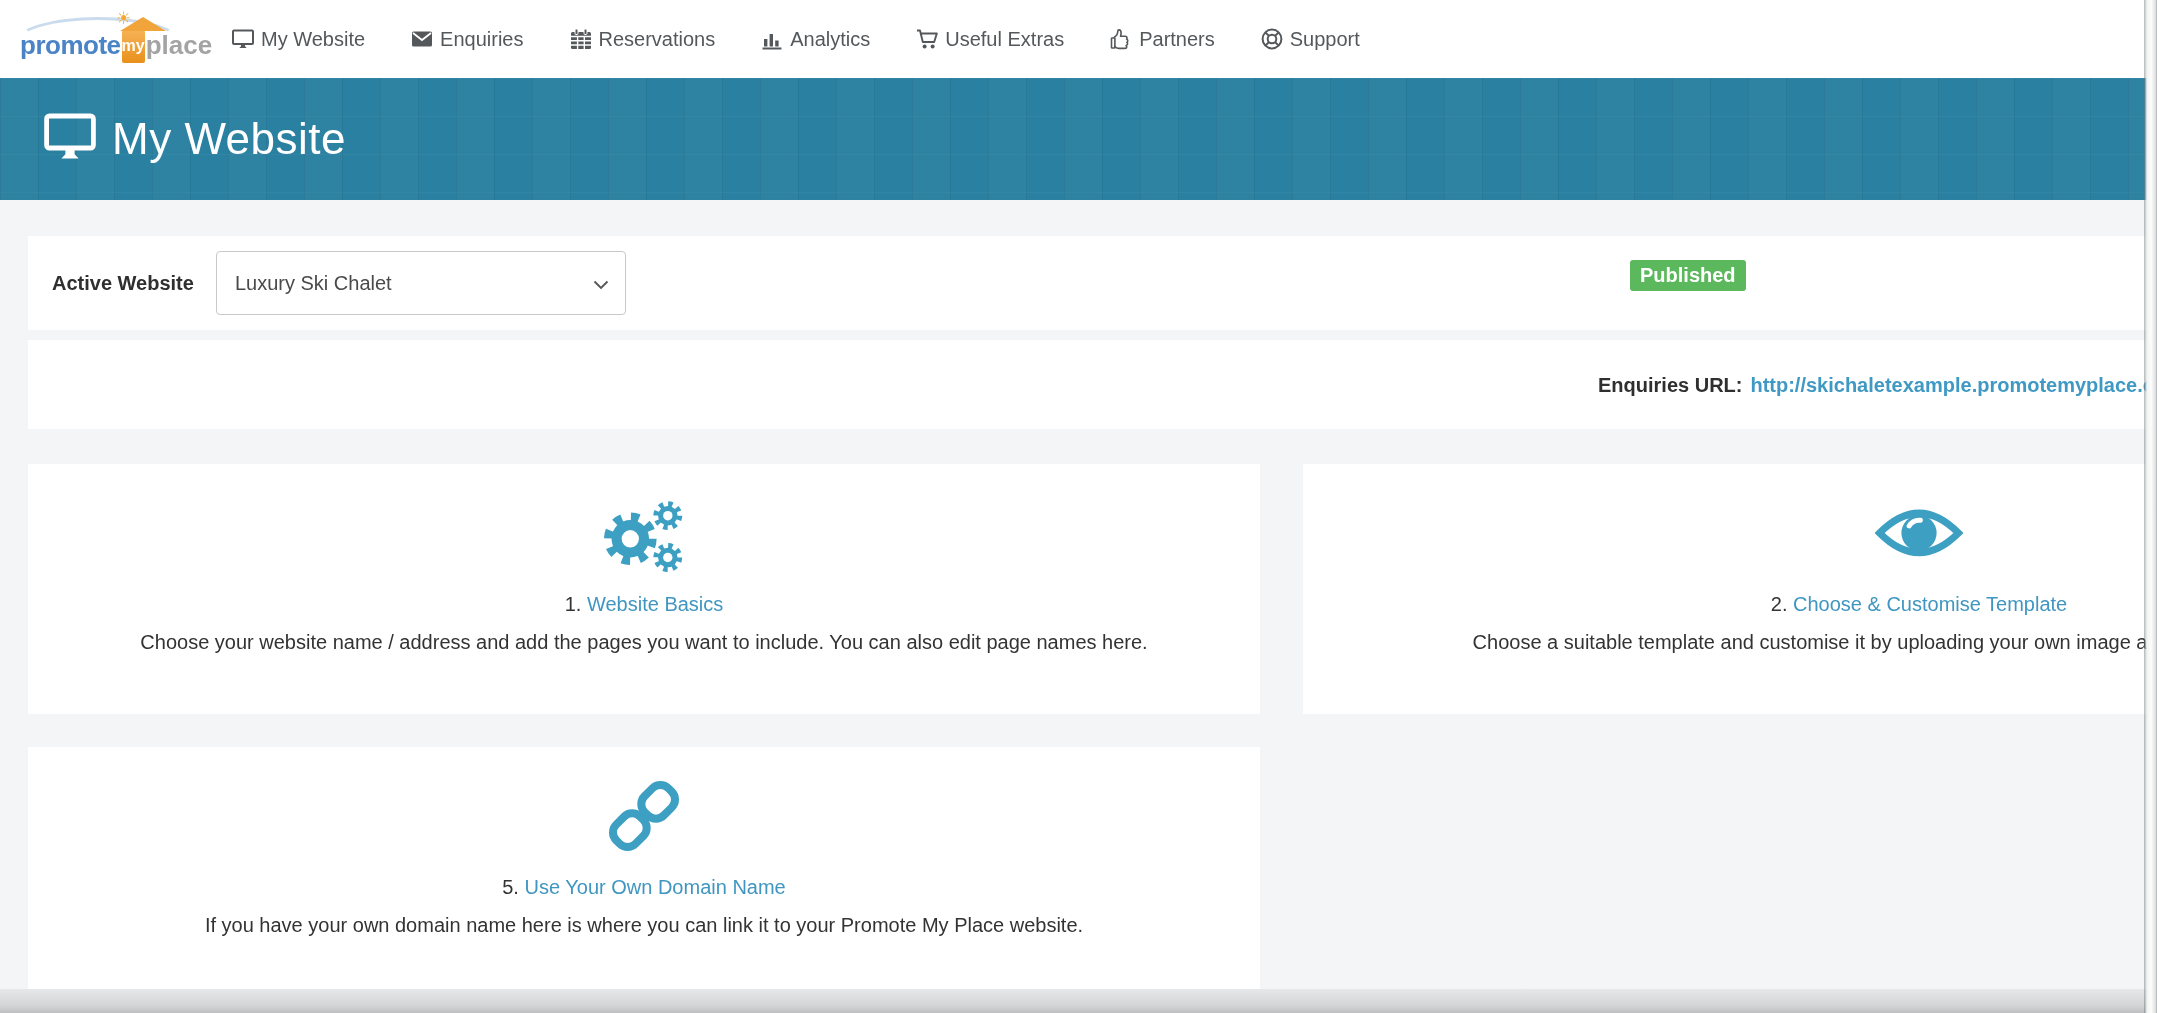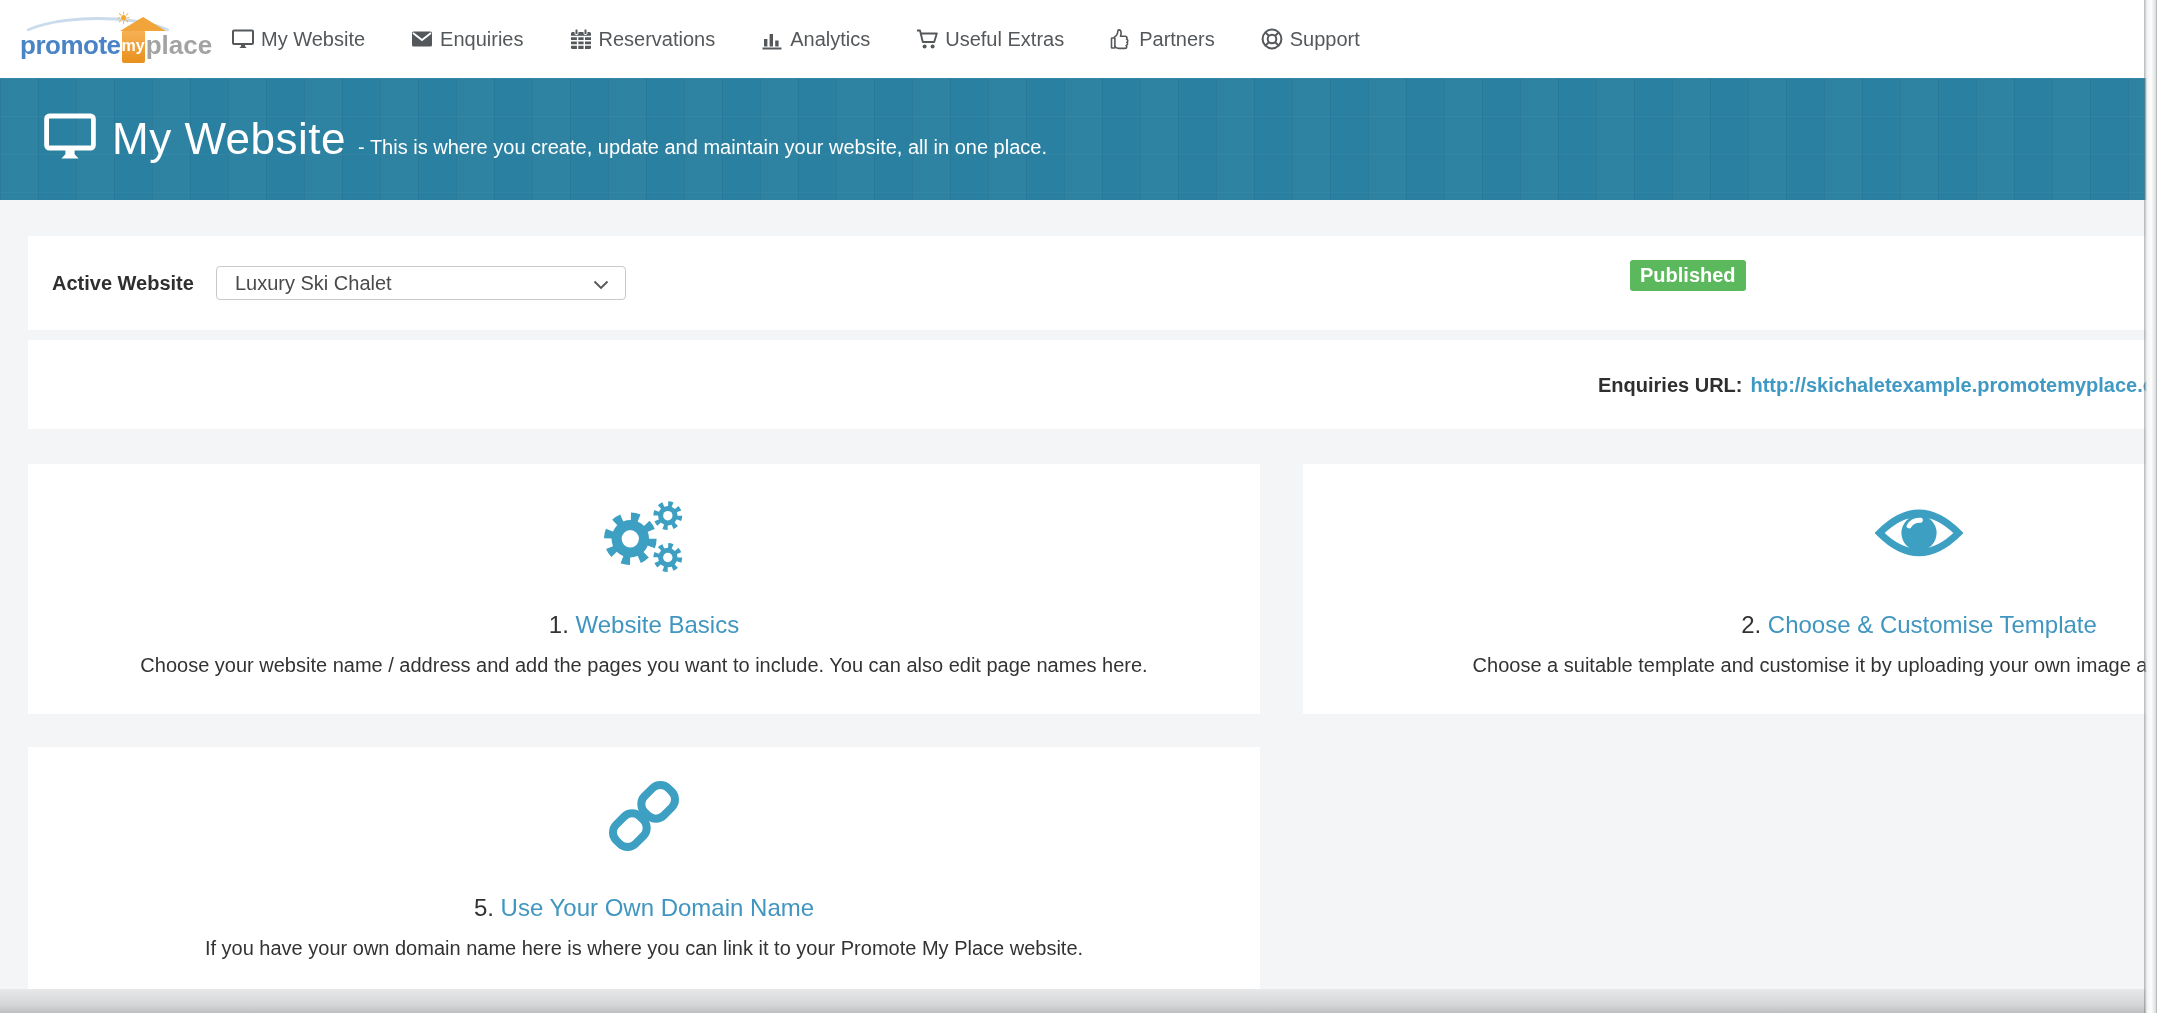--- a/index.html
+++ b/index.html
@@ -57,21 +57,21 @@
   .page-header .hdr-icon { margin-right:16px; }
   .hdr-text { display:flex; align-items:baseline; }
   .hdr-title { font-size:44px; font-weight:400; letter-spacing:0.5px; }
   .hdr-subtitle { font-size:20px; margin-left:12px; }
 
   
   .panel { position:absolute; left:28px; right:0; background:#fff; }
   .panel-active { top:236px; height:94px; display:flex; align-items:center; }
   .aw-label { margin-left:24px; font-size:20px; font-weight:700; color:#2f2f2f; }
   .aw-select {
-    margin-left:22px; width:410px; height:34px; border:1px solid #c9c9c9; border-radius:4px;
+    margin-left:22px; width:410px; height:64px; border:1px solid #c9c9c9; border-radius:4px;
     background:#fff; display:flex; align-items:center; justify-content:space-between;
     padding:0 16px 0 18px; font-size:20px; color:#4a4a4a; cursor:pointer;
   }
   .badge {
     position:absolute; left:1602px; top:24px;
     background:#5cb85c; color:#fff; font-weight:700; font-size:20px;
     padding:5px 10px 6px; border-radius:3px; line-height:1;
   }
 
   .panel-url { top:340px; height:89px; }
@@ -83,21 +83,21 @@
   .url-line a { color:#3f99c3; text-decoration:none; margin-left:8px; cursor:pointer; }
 
   
   .cards {
     position:absolute; left:28px; top:464px;
     display:grid; grid-template-columns:1232px 1232px; grid-template-rows:250px 242px;
     column-gap:43px; row-gap:33px;
   }
   .card { background:#fff; text-align:center; overflow:hidden; }
   .card .icon-wrap { height:80px; margin-top:29px; display:flex; align-items:center; justify-content:center; }
-  .card h3 { margin-top:38px; font-size:24px; font-weight:400; color:#333; }
+  .card h3 { margin-top:20px; font-size:20px; font-weight:400; color:#333; }
   .card h3 .card-link { color:#4096c0; cursor:pointer; }
   .card p { margin:15px 30px 0; font-size:20px; color:#333; }
 
   
   .right-edge {
     position:absolute; top:0; right:0; bottom:0; width:13px; z-index:50;
     background:linear-gradient(to right, rgba(40,48,52,0.35) 0, #f2f3f3 3px, #fdfdfd 55%, #dadcdd 92%, #9ba0a3 100%);
   }
   .bottom-edge {
     position:absolute; left:0; right:0; top:989px; height:24px; z-index:40;
@@ -193,21 +193,20 @@
 
 <div class="page-header">
   <span class="hdr-icon">
     <svg width="52" height="48" viewBox="0 0 26 24">
         <rect x="1.3" y="1.5" width="23.4" height="16" rx="1.4" fill="none" stroke="#fff" stroke-width="2.4"></rect>
         <path d="M10.7 18h4.6v2.6l2 2.2H8.7l2-2.2z" fill="#fff"></path>
       </svg>
   </span>
   <div class="hdr-text">
     <span class="hdr-title">My Website</span>
-    <span class="hdr-subtitle">- This is where you create, update and maintain your website, all in one place.</span>
   </div>
 </div>
 
 <div class="panel panel-active">
   <span class="aw-label">Active Website</span>
   <div class="aw-select" role="combobox">
     <span>Luxury Ski Chalet</span>
     <span>
       <svg width="16" height="10" viewBox="0 0 16 10">
           <path d="M1.5 1.5L8 8l6.5-6.5" fill="none" stroke="#555" stroke-width="1.8"></path>

